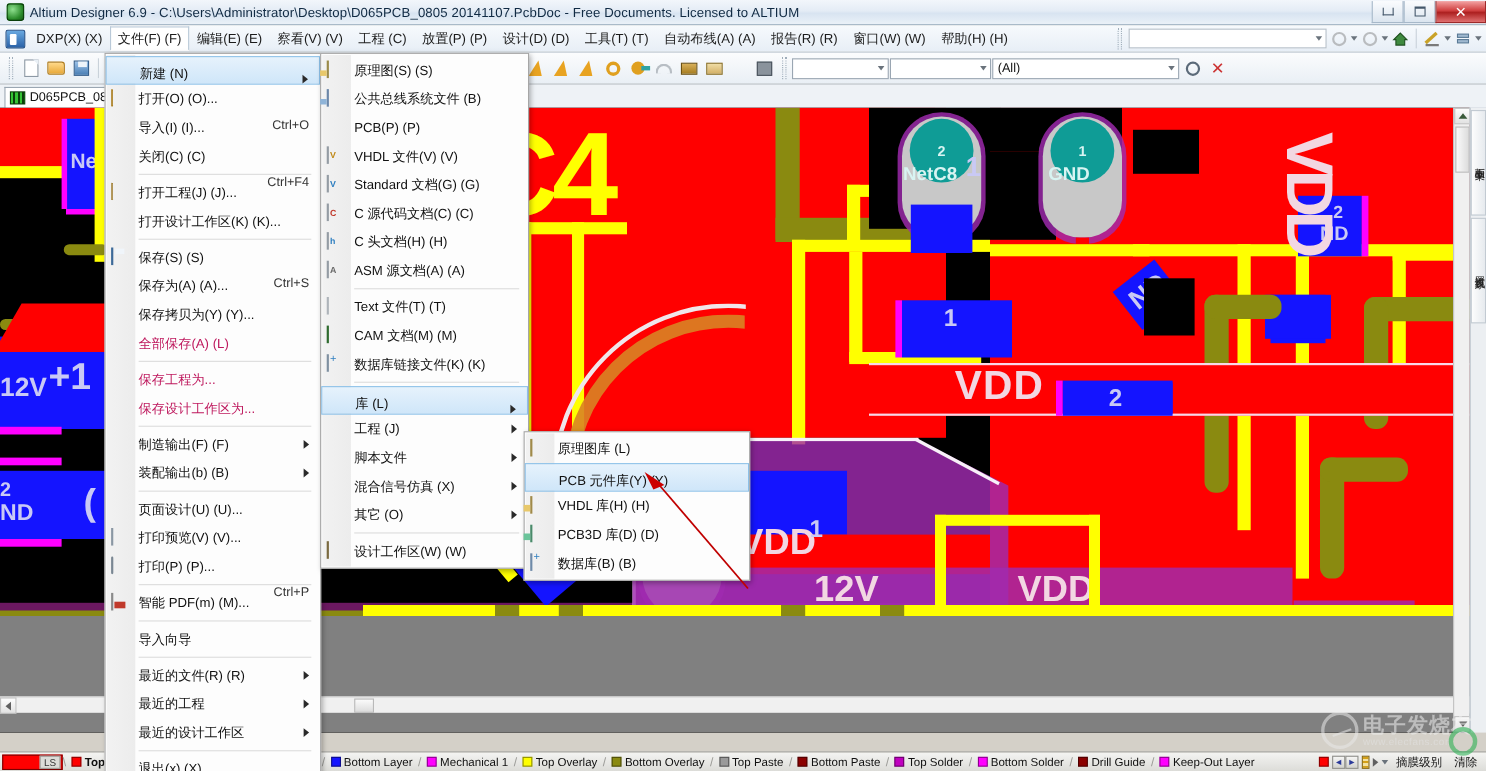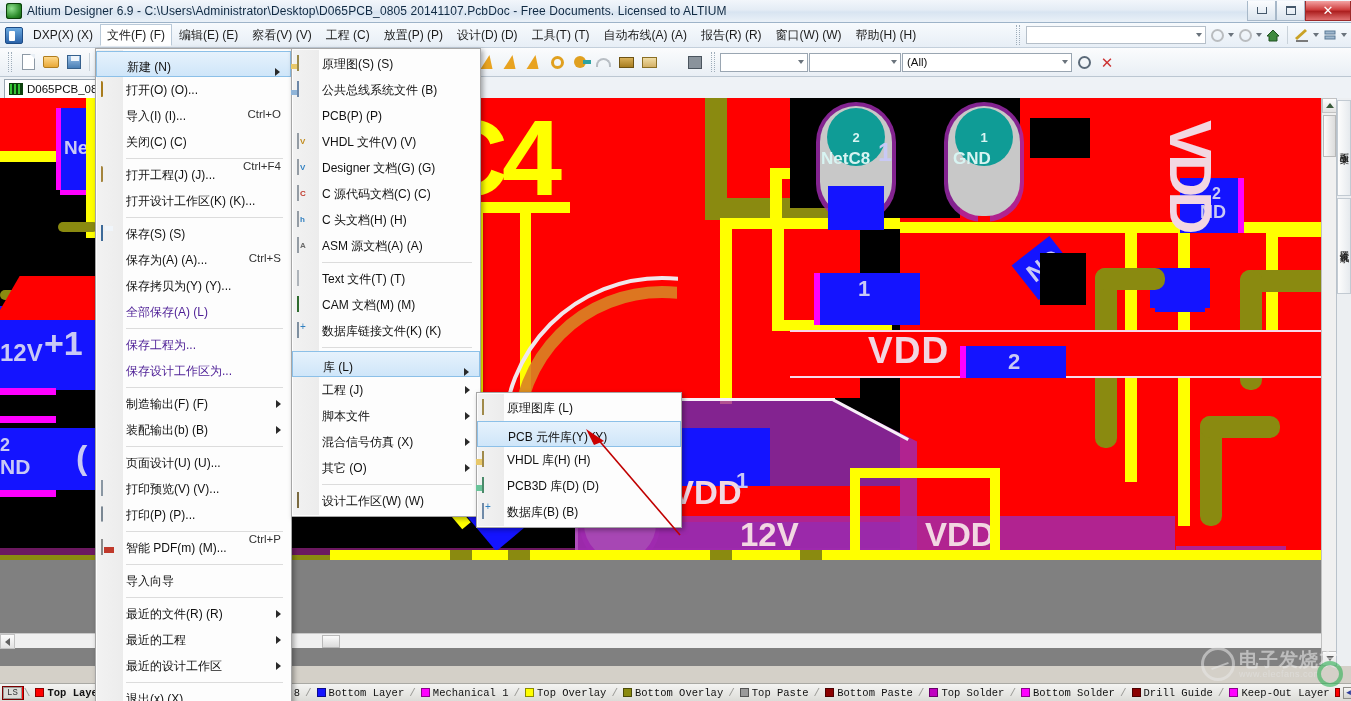--- a/index.html
+++ b/index.html
@@ -196,21 +196,21 @@
     writing-mode:vertical-rl; text-orientation:upright;
     display:flex; align-items:center; justify-content:center;
     letter-spacing:-1px;
   }
 
   
   .layerbar {
     position:absolute; left:0; bottom:0; width:1351px; height:18px;
     background:linear-gradient(to bottom,#f4f4f2,#dcdcd8);
     border-top:1px solid #a9a9a4;
-    display:flex; align-items:center; font-size:10.5px; color:#111; overflow:hidden;font-family:Liberation Mono, monospace;
+    display:flex; align-items:center; font-size:10.5px; color:#111; overflow:hidden;
   }
   .ls-box { width:55px;height:14px;margin-left:2px;background:#ff0000;border:1px solid #7a0000;display:flex;align-items:center;justify-content:flex-end;}
   .ls-lab { font-size:9px;color:#333;background:#dcdcd8;border:1px solid #9a9a96;padding:0 3px;margin-right:1px;}
   .ltab { display:flex;align-items:center;gap:3px;padding:0 5px;white-space:nowrap;}
   .ltab.active { font-weight:bold; }
   .lsw { width:9px;height:9px;border:1px solid rgba(0,0,0,.45);}
   .lsep { color:#9a9a96; font-size:11px; }
   .lb-right { margin-left:auto; display:flex; align-items:center; gap:3px; padding-right:4px;}
   .nav-btns{display:flex;align-items:center;}
   .nav-sq{width:12px;height:12px;background:linear-gradient(to bottom,#f6f6f4,#d2d2ce);border:1px solid #8f8f8a;display:flex;align-items:center;justify-content:center;}
@@ -225,21 +225,21 @@
   }
   .popup .gutter {
     position:absolute; left:1px; top:1px; bottom:1px; width:26px;
     background:linear-gradient(to right,#f2f2f2,#ececec);
   }
   .mrow {
     position:relative; display:flex; align-items:center; height:26px;
     padding-left:30px; padding-right:10px; font-size:12px; color:#111; z-index:2;
     white-space:nowrap;
   }
-  .mrow.dim { color:#4c1d95; }
+  .mrow.dim { color:#be185d; }
   .mrow.hl {
     background:linear-gradient(to bottom,#e6f2fc,#cfe6f9);
     border:1px solid #8cc0e8; height:26px;align-items:flex-end;
   }
   .mrow .lbl { flex:1; }
   .mrow .acc { color:#333; padding-left:18px; font-size:11.5px;margin-top:47px;}
   .mrow .arr { width:0;height:0;border-top:4px solid transparent;border-bottom:4px solid transparent;border-left:5px solid #2a2a2a; margin-left:10px;}
   .mrow .micon{ position:absolute; left:5px; top:5px; width:16px; height:16px; }
   .msep { height:1px; background:#dcdcdc; margin:3px 8px 3px 30px; position:relative; z-index:2;}
 
@@ -881,21 +881,21 @@
     <div class="mrow">
       <span class="micon"><span class="i-pcb"></span></span>
       <span class="lbl">PCB(P) (P)</span>
     </div>
     <div class="mrow">
       <span class="micon"><span class="i-file v"></span></span>
       <span class="lbl">VHDL 文件(V) (V)</span>
     </div>
     <div class="mrow">
       <span class="micon"><span class="i-file vl"></span></span>
-      <span class="lbl">Designer 文档(G) (G)</span>
+      <span class="lbl">Standard 文档(G) (G)</span>
     </div>
     <div class="mrow">
       <span class="micon"><span class="i-file c"></span></span>
       <span class="lbl">C 源代码文档(C) (C)</span>
     </div>
     <div class="mrow">
       <span class="micon"><span class="i-file h"></span></span>
       <span class="lbl">C 头文档(H) (H)</span>
     </div>
     <div class="mrow">

